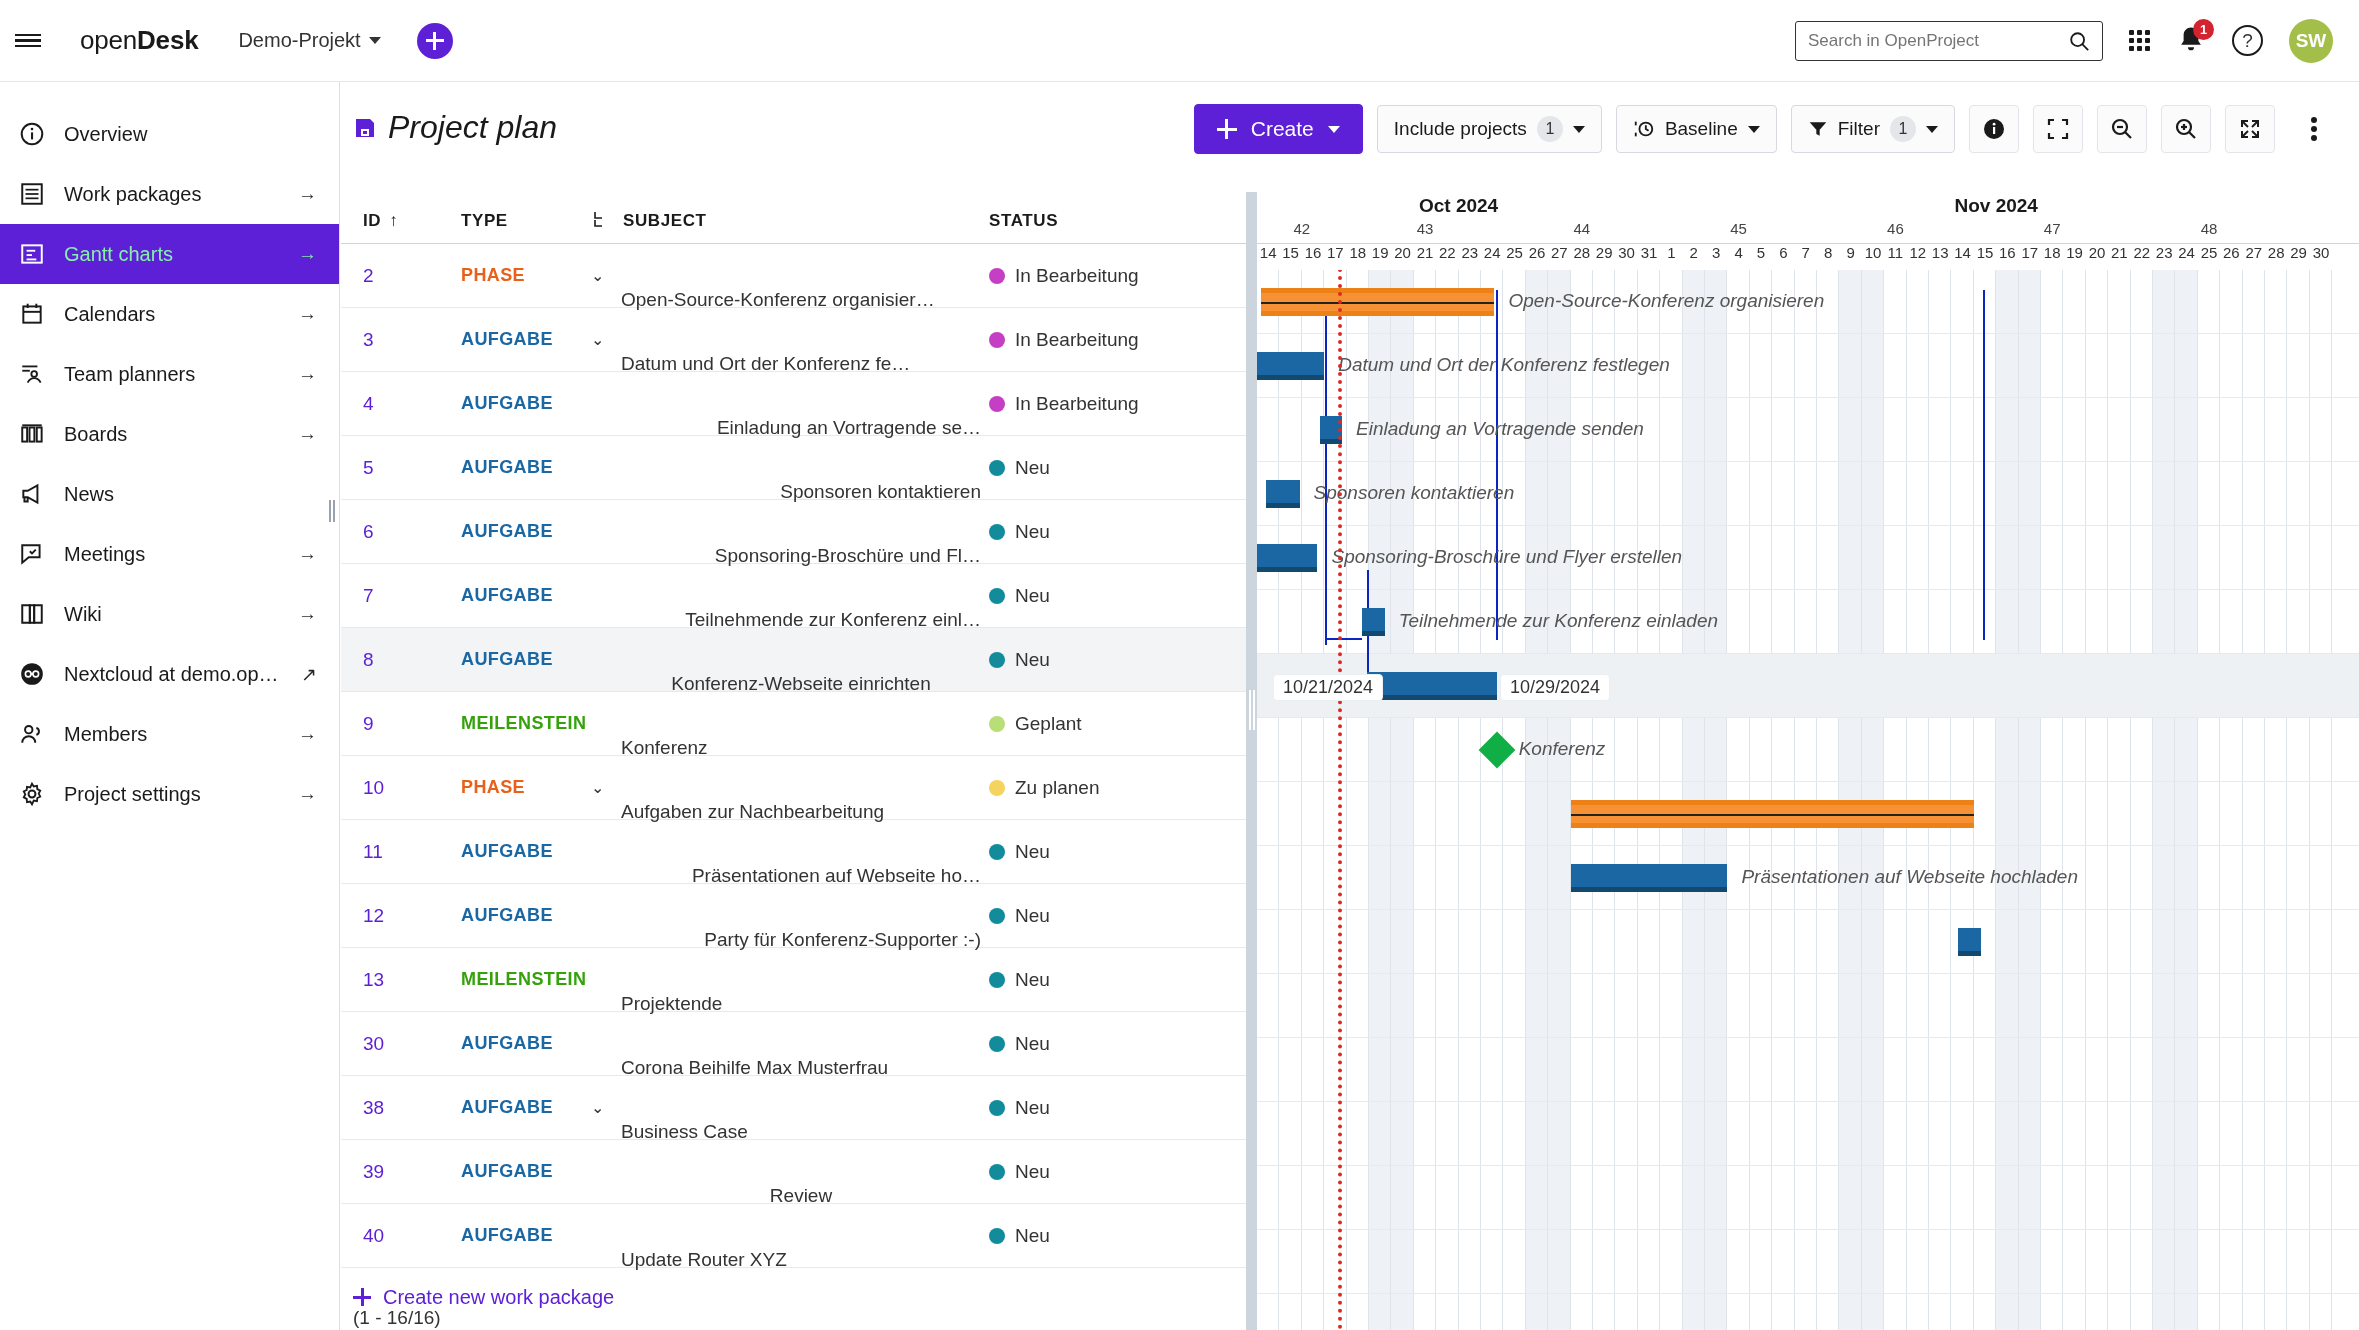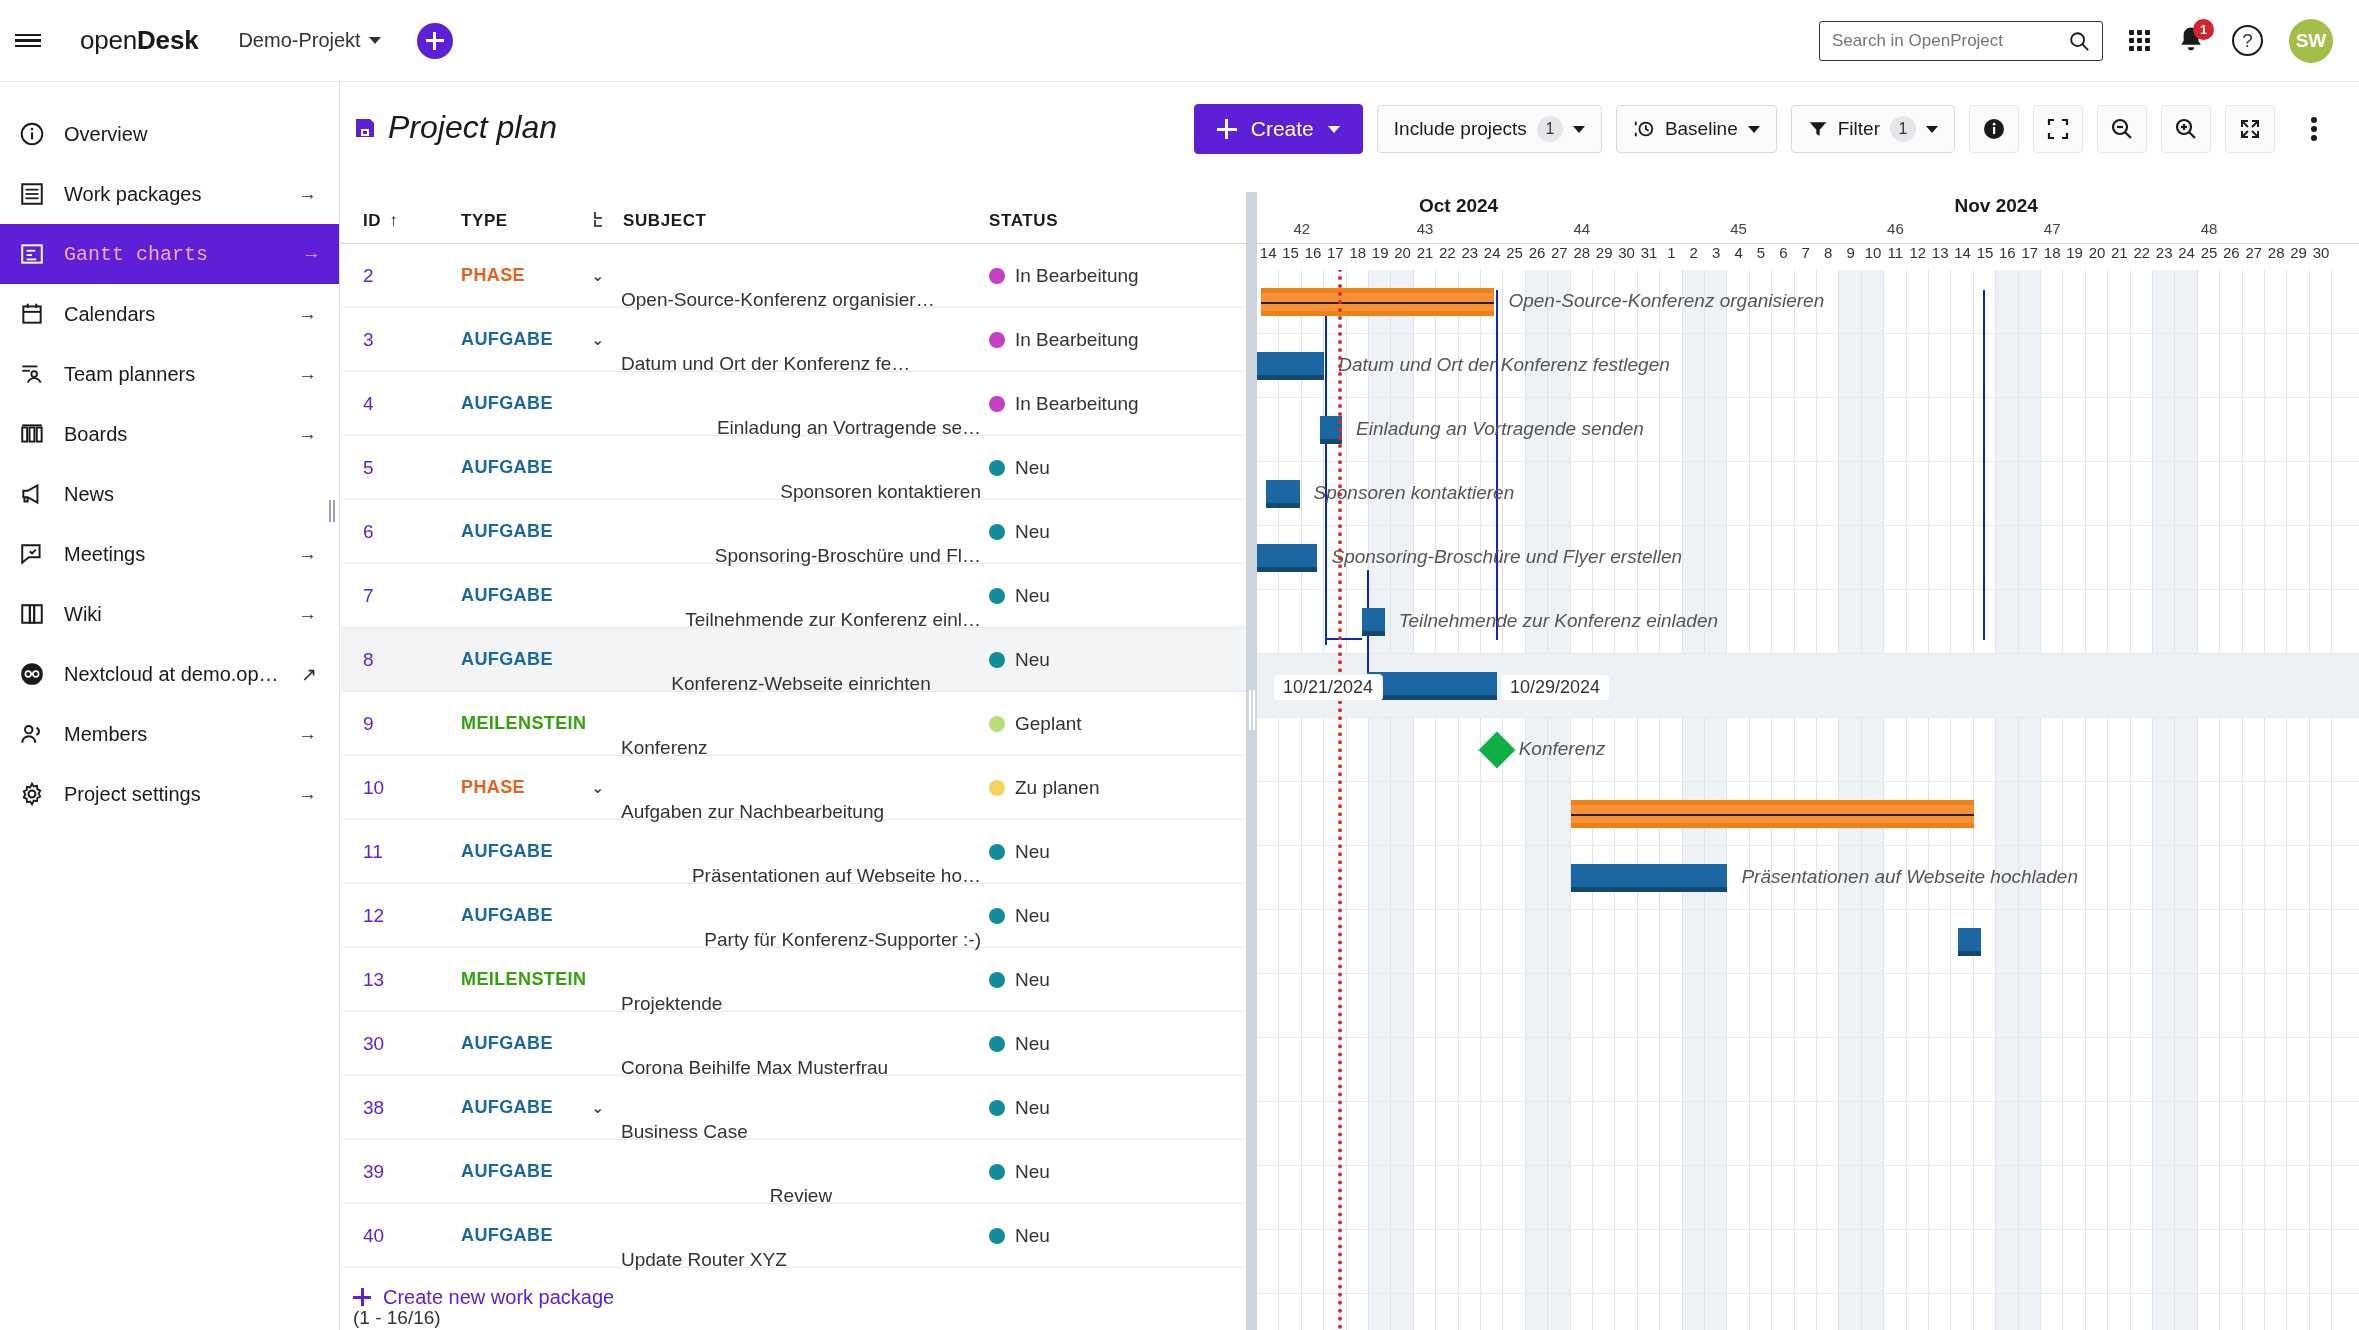--- a/index.html
+++ b/index.html
@@ -15,40 +15,40 @@
   .brand b{font-weight:bold;}
   .proj-sel{margin-left:40px;font-size:20px;color:#333;display:flex;align-items:center;gap:8px;cursor:pointer;}
   .caret{width:0;height:0;border-left:6px solid transparent;border-right:6px solid transparent;
     border-top:7px solid currentColor;display:inline-block;}
   .addbtn{margin-left:36px;width:36px;height:36px;border-radius:50%;background:#5D20D6;
     display:flex;align-items:center;justify-content:center;cursor:pointer;position:relative;}
   .addbtn::before,.addbtn::after{content:"";position:absolute;background:#fff;}
   .addbtn::before{width:18px;height:3px;}
   .addbtn::after{width:3px;height:18px;}
   .topright{margin-left:auto;display:flex;align-items:center;gap:26px;padding-right:26px;}
-  .searchbox{width:284px;height:40px;border:1px solid #333;border-radius:3px;display:flex;
+  .searchbox{width:308px;height:40px;border:1px solid #333;border-radius:3px;display:flex;
     align-items:center;padding:0 12px;cursor:text;background:#fff;}
   .searchbox input{border:0;outline:0;flex:1;font-size:17px;font-family:inherit;color:#333;background:transparent;}
   .grid-icon{display:grid;grid-template-columns:repeat(3,5px);grid-template-rows:repeat(3,5px);gap:3px;cursor:pointer;}
   .grid-icon i{background:#1a1a1a;display:block;border-radius:1px;}
   .bell{position:relative;cursor:pointer;width:30px;height:32px;}
   .badge{position:absolute;right:-8px;top:-6px;background:#D3232F;color:#fff;font-size:13px;
     min-width:21px;height:21px;border-radius:11px;display:flex;align-items:center;justify-content:center;
     font-weight:bold;padding:0 4px;}
   .helpc{width:31px;height:31px;border:2px solid #1a1a1a;border-radius:50%;display:flex;
     align-items:center;justify-content:center;font-size:19px;cursor:pointer;}
   .avatar{width:44px;height:44px;border-radius:50%;background:#A4BE4A;color:#fff;font-size:19px;
     display:flex;align-items:center;justify-content:center;font-weight:600;cursor:pointer;}
 
   
   .sidebar{position:absolute;left:0;top:82px;width:340px;height:1248px;background:#fff;
     border-right:1px solid #dfdfdf;padding-top:22px;z-index:30;}
   .navitem{height:60px;display:flex;align-items:center;padding:0 22px 0 18px;cursor:pointer;
     font-size:20px;color:#1a1a1a;gap:18px;}
-  .navitem.active{background:#5D20D6;color:#f9a8d4;font-family:Liberation Mono, monospace;}
+  .navitem.active{background:#5D20D6;color:#86efac;}
   .navitem .ico{width:28px;height:28px;flex:0 0 28px;display:flex;align-items:center;justify-content:center;}
   .navitem .lbl{flex:1;white-space:nowrap;overflow:hidden;text-overflow:ellipsis;}
   .navitem .arr{font-size:19px;opacity:.95;}
   .resizer{position:absolute;right:2px;top:418px;width:10px;height:22px;cursor:col-resize;}
   .resizer i{position:absolute;top:0;width:2px;height:22px;background:#9aa3ad;}
   .resizer i:nth-child(1){left:2px;} .resizer i:nth-child(2){left:6px;}
 
   
   .content{position:absolute;left:341px;top:82px;width:2018px;height:1248px;background:#fff;}
   .toolbar{position:absolute;left:0;top:0;width:2018px;height:110px;}

